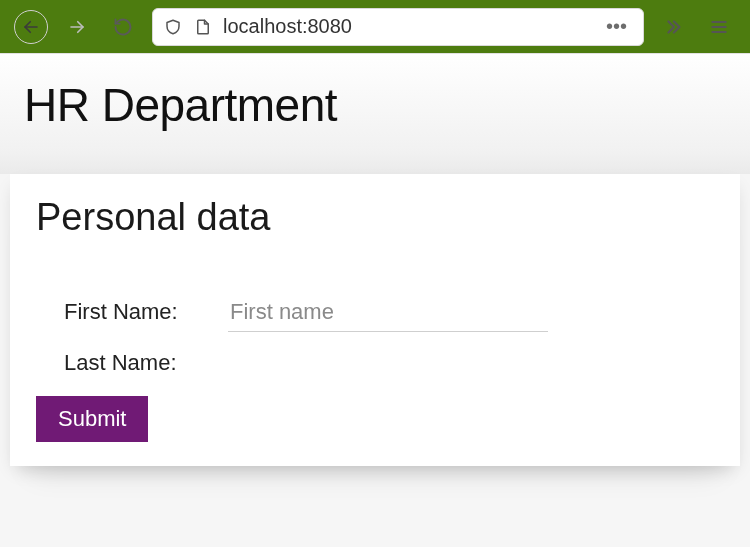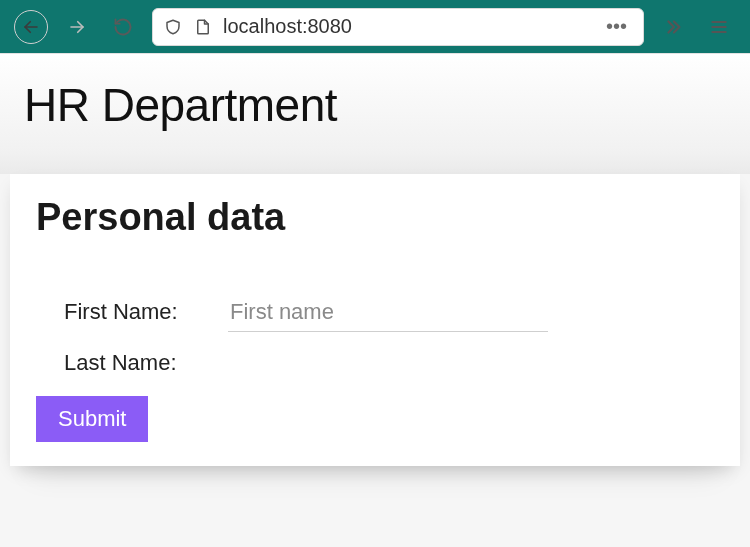--- a/index.html
+++ b/index.html
@@ -10,21 +10,21 @@
       height: 547px;
       overflow: hidden;
     }
 
     
     .browser-toolbar {
       display: flex;
       align-items: center;
       gap: 12px;
       padding: 8px 14px;
-      background: #0f766e;
+      background: #4d7c0f;
       border-bottom: 1px solid #e2e2e2;
       height: 54px;
     }
     .tb-btn {
       width: 34px; height: 34px;
       display: flex; align-items: center; justify-content: center;
       border-radius: 6px;
       color: #5a5a5a;
     }
     .tb-btn.circled {
@@ -72,21 +72,21 @@
     }
 
     .card {
       background: #fff;
       margin: 0 10px;
       box-shadow: 0 8px 18px -6px rgba(0,0,0,0.18), 0 28px 28px -22px rgba(0,0,0,0.10);
       padding: 22px 26px 24px 26px;
     }
     .card-heading {
       font-size: 38px;
-      font-weight: 700;
+      font-weight: 400;
       color: #1a1a1a;
       margin-bottom: 28px;
     }
     .form-row {
       display: flex;
       align-items: baseline;
       gap: 14px;
       margin-bottom: 18px;
     }
     .form-label {
@@ -102,21 +102,21 @@
       color: #333;
       border: none;
       border-bottom: 1px solid #cfcfcf;
       padding: 4px 2px 6px 2px;
       outline: none;
       background: transparent;
       margin-top: 28px;
     }
     .form-input::placeholder { color: #8a8a8a; }
     .submit-btn {
-      background: #8b5cf6;
+      background: #701a75;
       color: #fff;
       border: none;
       font-size: 22px;
       padding: 10px 22px;
       font-family: inherit;
       cursor: pointer;
       margin-top: 2px;
     }
   </style>
 </head>

